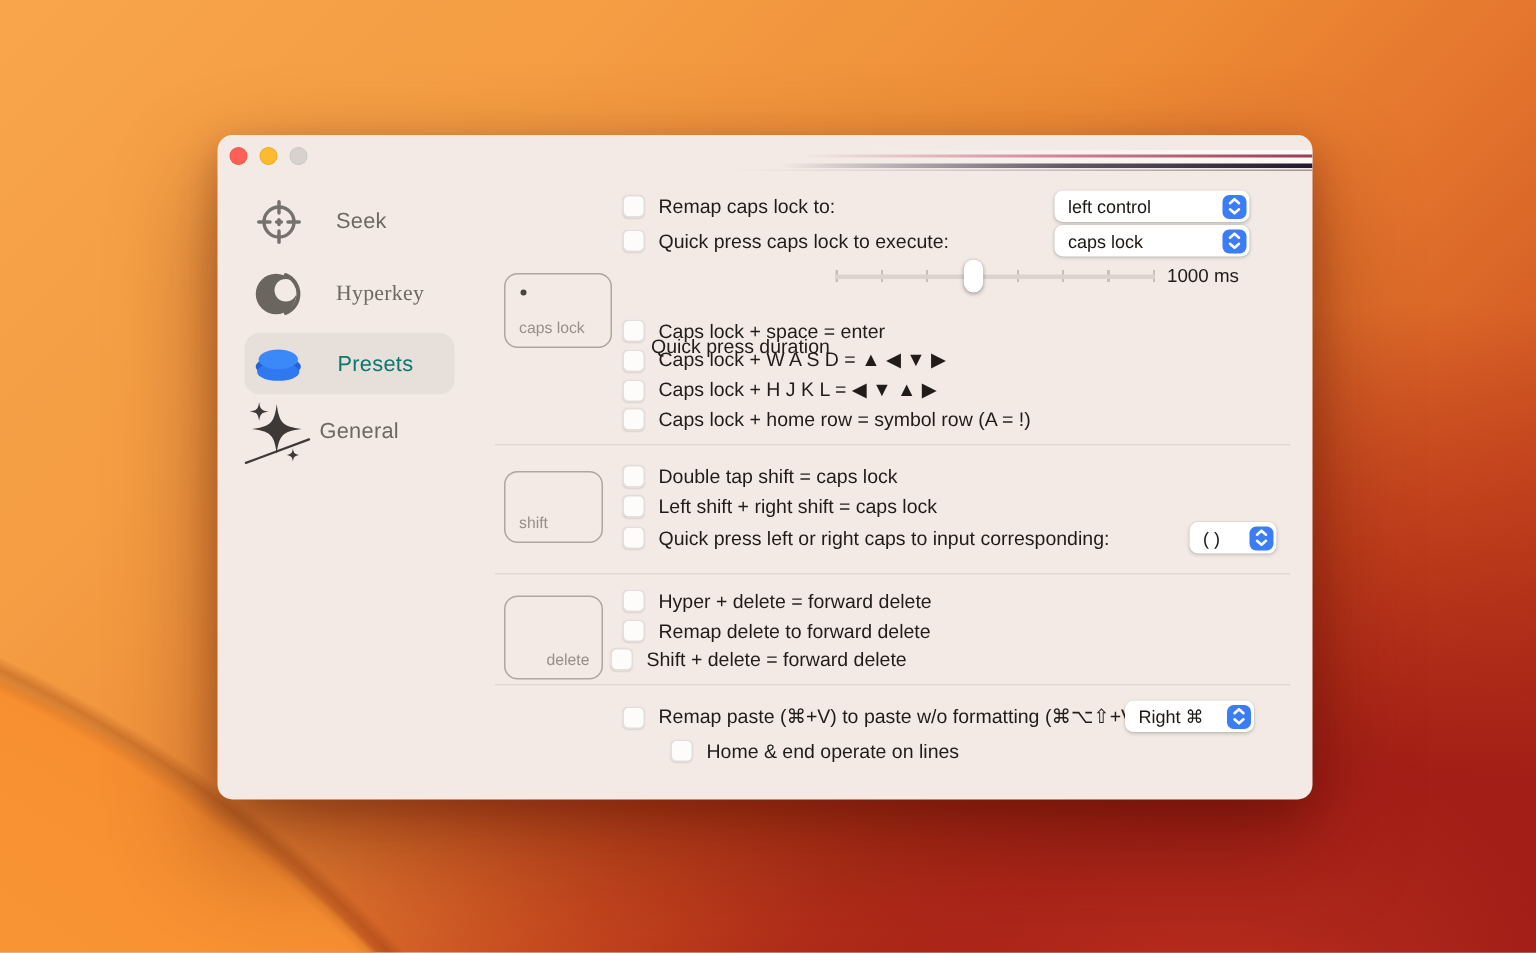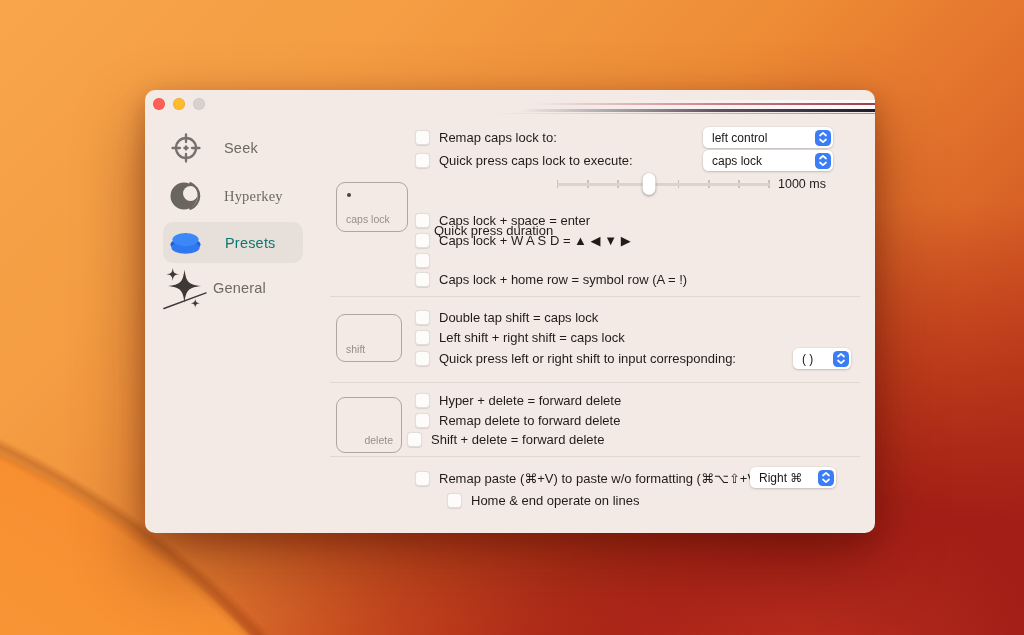--- a/index.html
+++ b/index.html
@@ -203,20 +203,21 @@
   <div class="row" style="left:270px; top:120px;">
     <span class="cb"></span>
     <span>Caps lock + space = enter</span>
   </div>
   <div class="row" style="left:270px; top:140px;">
     <span class="cb"></span>
     <span>Caps lock + W A S D = ▲ ◀ ▼ ▶</span>
   </div>
   <div class="row" style="left:270px; top:160px;">
     <span class="cb"></span>
+    <span>Caps lock + H J K L = ◀ ▼ ▲ ▶</span>
   </div>
   <div class="row" style="left:270px; top:179px;">
     <span class="cb"></span>
     <span>Caps lock + home row = symbol row (A = !)</span>
   </div>
 
   <div class="divider" style="top:206px;"></div>
 
   <div class="keycap" style="left:191px; top:224px; width:66px; height:48px;">
     <span class="key-label-bl">shift</span>
@@ -225,21 +226,21 @@
   <div class="row" style="left:270px; top:217px;">
     <span class="cb"></span>
     <span>Double tap shift = caps lock</span>
   </div>
   <div class="row" style="left:270px; top:237px;">
     <span class="cb"></span>
     <span>Left shift + right shift = caps lock</span>
   </div>
   <div class="row" style="left:270px; top:258px;">
     <span class="cb"></span>
-    <span>Quick press left or right shift to input corresponding:</span>
+    <span>Quick press left or right caps to input corresponding:</span>
   </div>
   <span class="popup" style="left:648px; top:258px; width:58px;">
     <span class="popup-label">( )</span>
     <span class="chev">
       <svg width="10" height="13" viewBox="0 0 10 13">
           <g stroke="#fff" stroke-width="1.7" fill="none" stroke-linecap="round" stroke-linejoin="round">
             <path d="M2 4.5 L5 1.8 L8 4.5"></path>
             <path d="M2 8.5 L5 11.2 L8 8.5"></path>
           </g>
         </svg>

